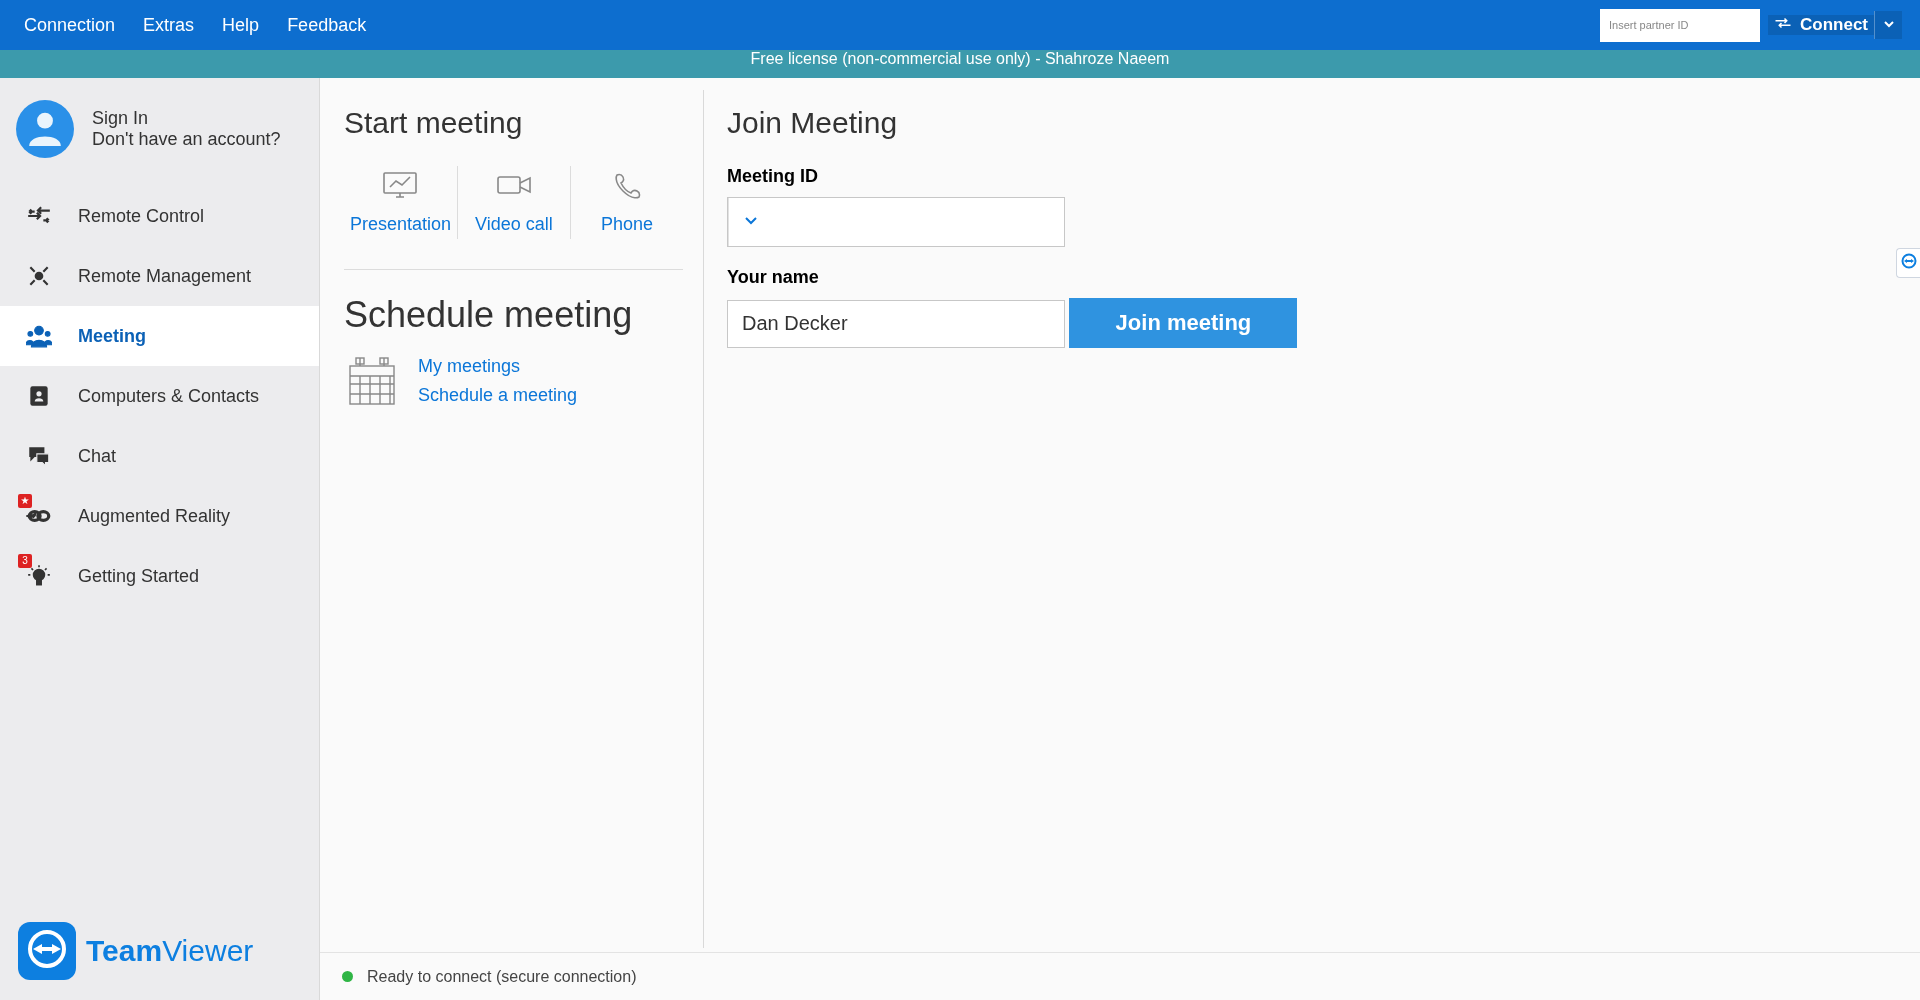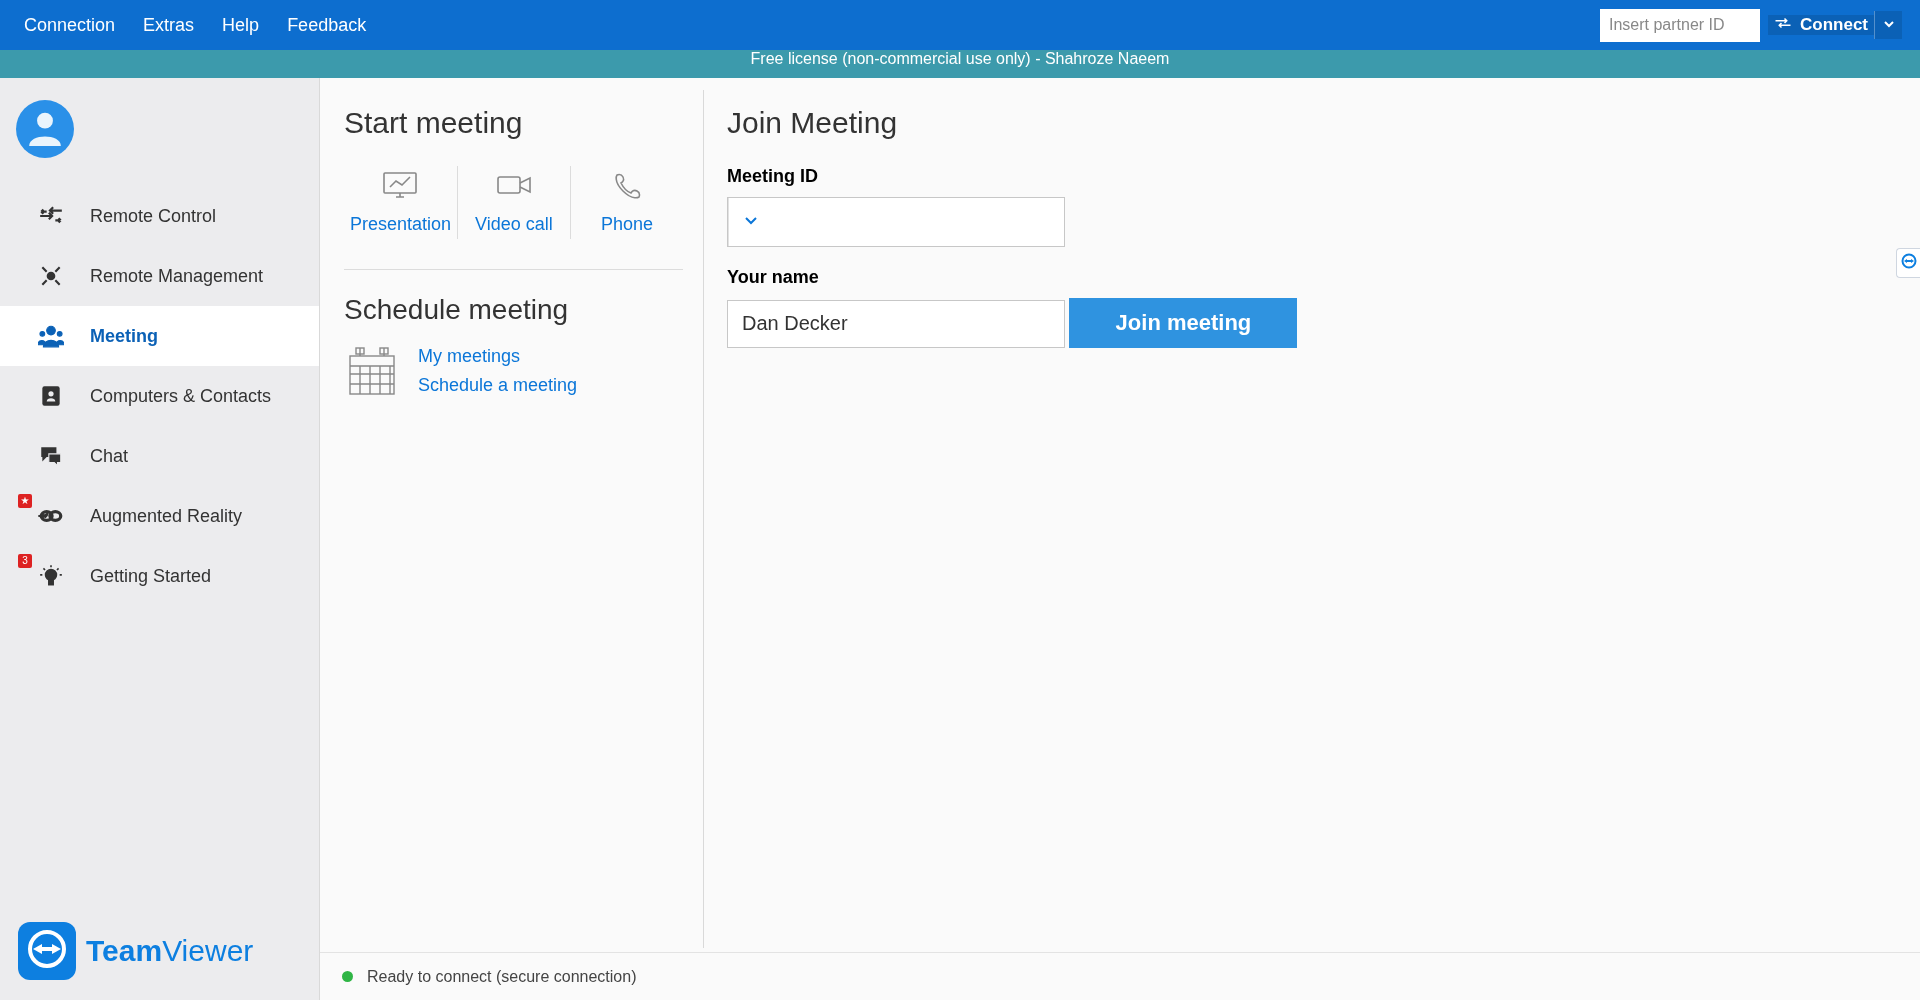--- a/index.html
+++ b/index.html
@@ -13,21 +13,21 @@
     align-items: center;
     justify-content: space-between;
     padding: 0 18px 0 24px;
     color: #fff;
   }
   .menubar-left { display: flex; gap: 28px; }
   .menubar-item { font-size: 18px; color: #fff; cursor: pointer; }
   .menubar-right { display: flex; align-items: center; gap: 0; }
   .partner-input {
     width: 160px; height: 33px; border: 1px solid #fff; background: #fff;
-    padding: 0 8px; font-size: 16px; color: #444; outline: none;
+    padding: 0 8px; font-size: 11px; color: #444; outline: none;
   }
   .partner-input::placeholder{ color:#888; }
   .connect-btn {
     margin-left: 8px; height: 20px; background: #0b61b6; color: #fff;
     border: none; display: flex; align-items: center; padding: 0 6px;
     font-size: 17px; font-weight: 600; cursor: pointer; gap: 8px; text-align: right;
   }
   .connect-btn svg{ width:18px; height:14px; }
   .connect-caret {
     height: 28px; width: 28px; background: #0b61b6; border-left: 1px solid rgba(255,255,255,0.3);
@@ -58,21 +58,21 @@
     display: flex; align-items: center; gap: 18px; padding: 22px 16px 22px 16px;
   }
   .avatar { width: 58px; height: 58px; border-radius: 50%; background: #2a90e8; display:flex; align-items:center; justify-content:center; }
   .avatar svg { width: 38px; height: 38px; fill: #fff; opacity: 0.9; }
   .account-text { display: flex; flex-direction: column; }
   .signin { font-size: 18px; color: #333; cursor: pointer; }
   .noacct { font-size: 18px; color: #333; cursor: pointer; }
 
   .nav { display: flex; flex-direction: column; margin-top: 6px; }
   .nav-item {
-    height: 60px; display: flex; align-items: center; padding-left: 36px;
+    height: 60px; display: flex; align-items: center; padding-left: 24px;
     gap: 24px; font-size: 18px; color: #333; cursor: pointer;
     position: relative;
   }
   .nav-item.active { background: #fff; color: #0b61b6; font-weight: 600; }
   .nav-icon { width: 30px; height: 30px; display:flex; align-items:center; justify-content:center; }
   .nav-icon svg { width: 26px; height: 26px; }
   .nav-item.active .nav-icon svg { fill: #0b61b6; stroke:#0b61b6; }
   .badge {
     position: absolute; left: 18px; top: 8px;
     background: #d22; color: #fff; font-size: 10px; line-height: 12px;
@@ -213,20 +213,24 @@
   <div class="sidebar">
     <div class="account-block">
       <div class="avatar">
         <span>
           <svg viewBox="0 0 24 24">
               <circle cx="12" cy="8" r="5"></circle>
               <path d="M2 24 C2 16 22 16 22 24 Z"></path>
             </svg>
         </span>
       </div>
+      <div class="account-text">
+        <span class="signin">Sign In</span>
+        <span class="noacct">Don't have an account?</span>
+      </div>
     </div>
 
     <div class="nav">
       <div class="nav-item">
         <span class="nav-icon">
           <svg viewBox="0 0 24 24" fill="#333">
               <path d="M2 12 H12 M10 9 L13 12 L10 15" stroke="#333" stroke-width="2" fill="none"></path>
               <path d="M22 12 H12 M14 9 L11 12 L14 15" stroke="#333" stroke-width="2" fill="none" transform="translate(0,-5)"></path>
               <path d="M2 7 H12 M22 17 H12" stroke="#333" stroke-width="0"></path>
               <path d="M3 8 L8 8 M3 8 L5 6 M3 8 L5 10" stroke="#333" stroke-width="2" fill="none"></path>
@@ -358,21 +362,21 @@
                   <path d="M10 6 C10 6 14 4 16 8 C18 12 14 14 14 14 C14 14 18 22 24 24 C24 24 26 20 30 22 C34 24 32 28 32 28 C32 28 26 32 16 22 C6 12 10 6 10 6 Z"></path>
                 </svg>
           </span>
             </div>
           <span class="opt-label">Phone</span>
         </div>
       </div>
 
       <div class="divider"></div>
 
-      <div class="panel-title" style="font-size:28px; margin-bottom:18px;">Schedule meeting</div>
+      <div class="panel-title" style="font-size:36px; margin-bottom:18px;">Schedule meeting</div>
       <div class="schedule-block">
         <div class="calendar-icon">
           <svg viewBox="0 0 56 56">
               <rect x="6" y="12" width="44" height="38"></rect>
               <path d="M6 22 H50 M16 12 V4 M40 12 V4"></path>
               <path d="M6 30 H50 M6 40 H50 M16 22 V50 M26 22 V50 M36 22 V50 M46 22 V50"></path>
               <rect x="12" y="4" width="8" height="6"></rect>
               <rect x="36" y="4" width="8" height="6"></rect>
             </svg>
         </div>

